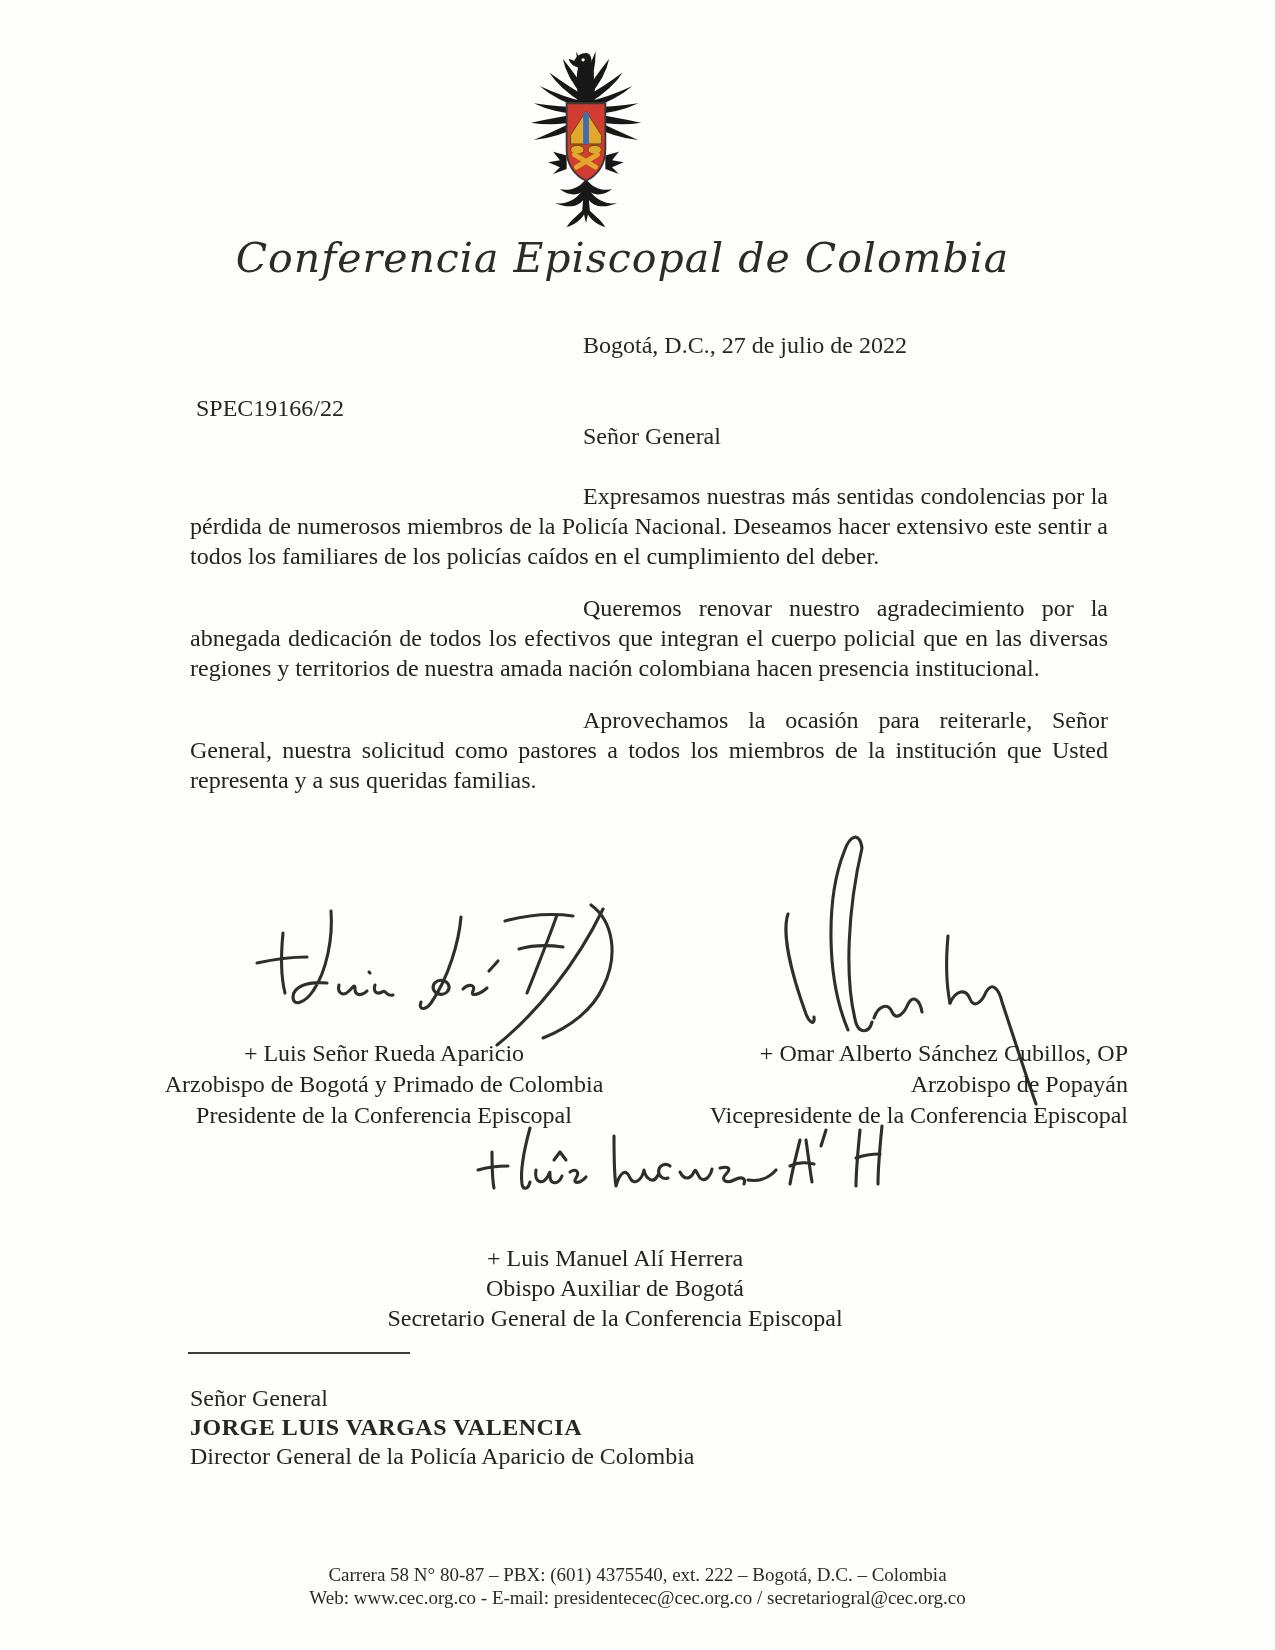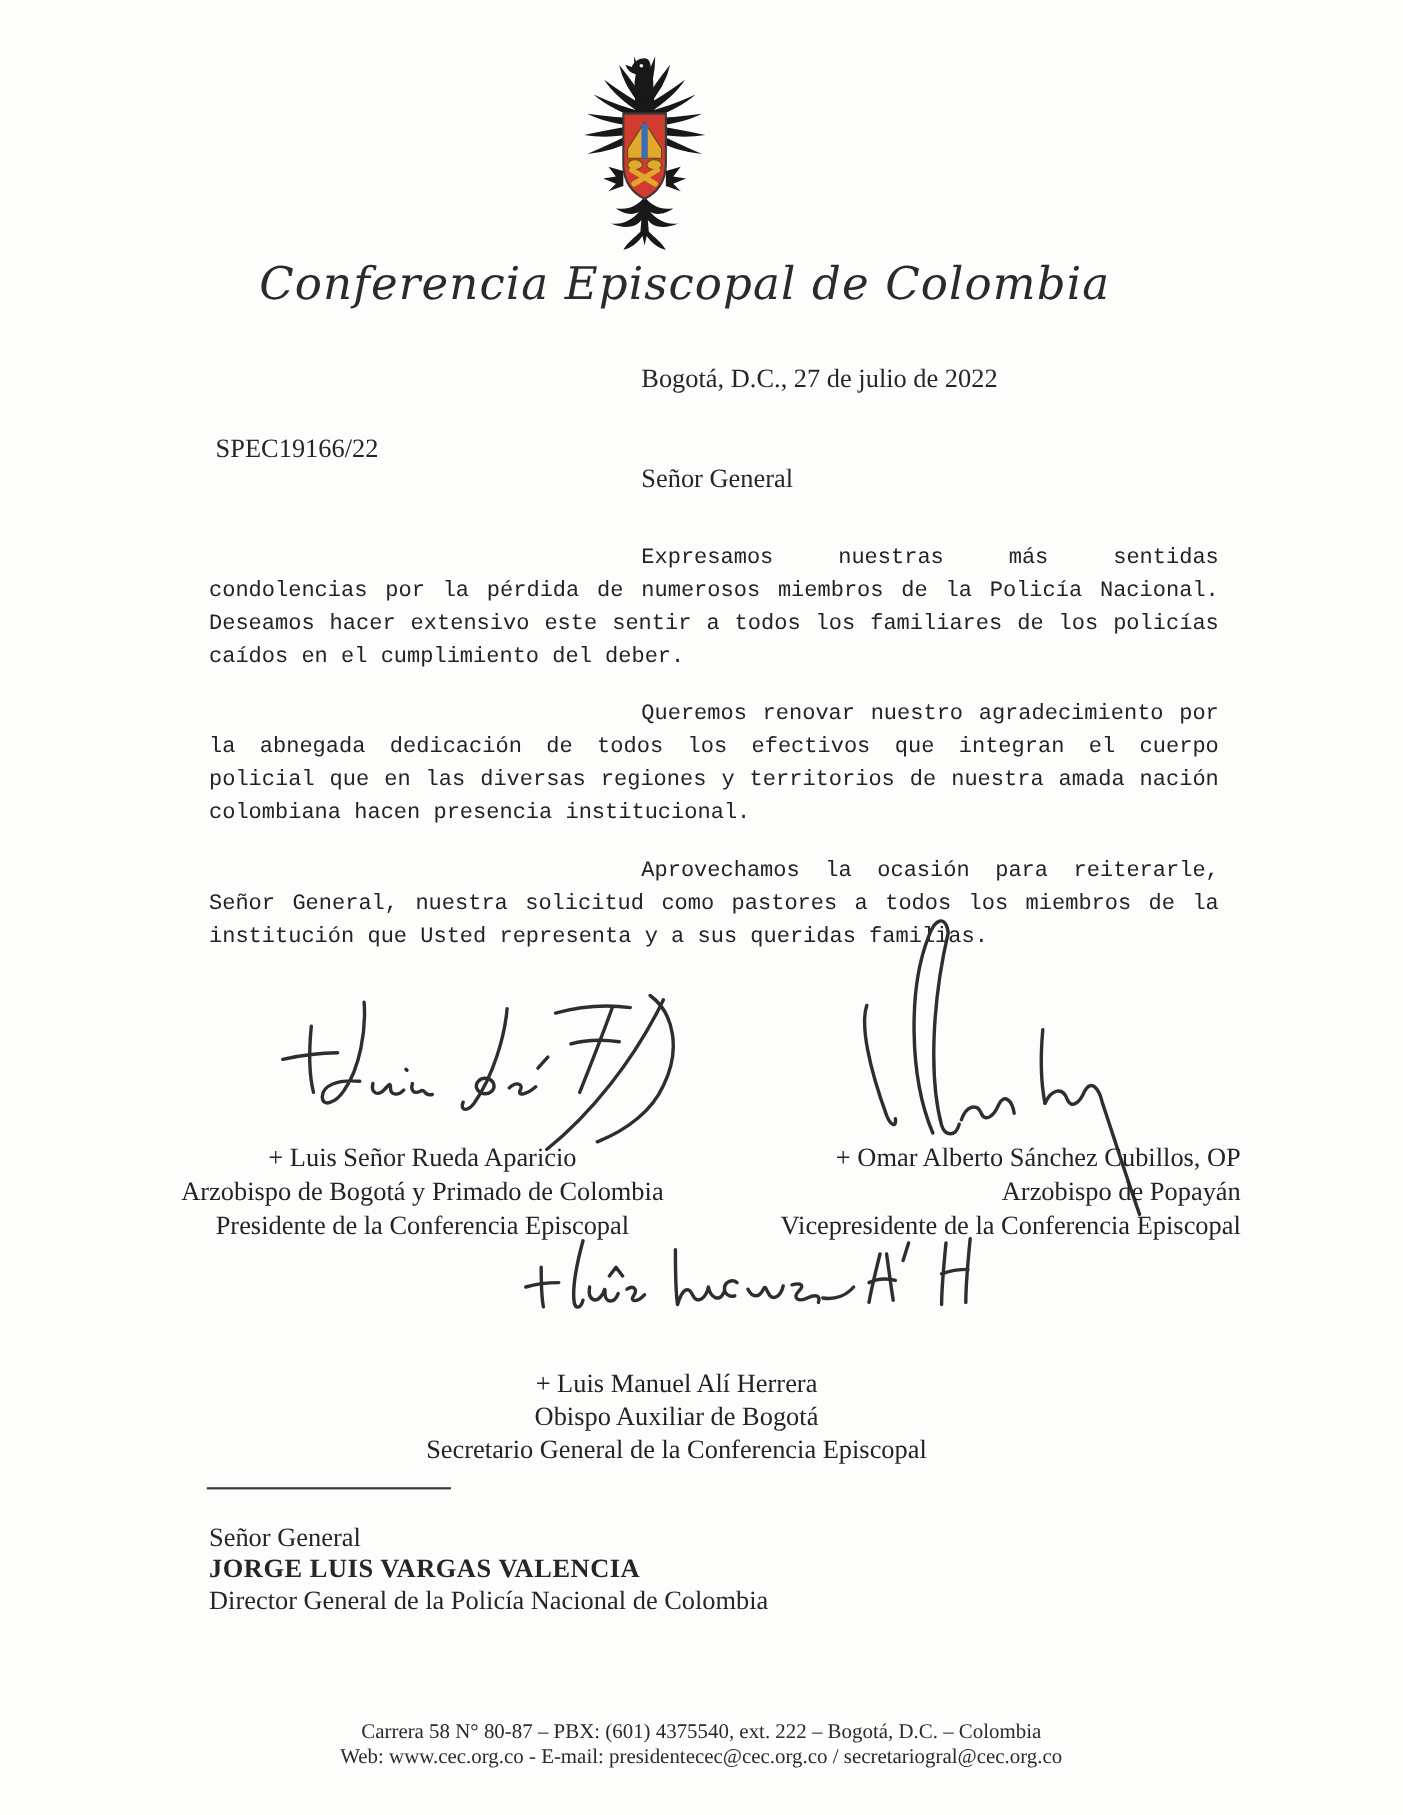--- a/index.html
+++ b/index.html
@@ -22,28 +22,27 @@
     font-size:41px;
     letter-spacing:1px;
     color:#2b2b2b;
     white-space:nowrap;
   }
   .date-line{left:583px;top:332px;font-size:24px;}
   .reference{left:196px;top:395px;font-size:24px;}
   .salutation{left:583px;top:423px;font-size:24px;}
   .body-text{left:190px;top:477px;width:918px;}
   .body-text p{
-    margin:16px 0 22px 0;
-    font-size:20px;
+    margin:4px 0 22px 0;
+    font-size:24px;
     line-height:30px;
     text-align:justify;
     text-align-last:left;
     text-indent:393px;
     color:#232323;
-    font-family:Liberation Mono, monospace;
   }
   .sig-svg{pointer-events:none;}
   .sig-svg path{fill:none;stroke:#2e2e2e;stroke-width:3.1;stroke-linecap:round;stroke-linejoin:round;}
   .sig-block{font-size:24px;line-height:31px;text-align:center;color:#232323;}
   .sig-left{left:158px;top:1038px;width:452px;}
   .sig-right{left:688px;top:1038px;width:440px;text-align:right;}
   .sig-center{left:310px;top:1243px;width:610px;line-height:30px;}
   .divider{left:188px;top:1352px;width:222px;height:2px;background:#3a3a3a;}
   .recipient{left:190px;top:1384px;font-size:24px;line-height:29px;}
   .recipient .bold{font-weight:bold;letter-spacing:0.5px;}
@@ -171,21 +170,21 @@
     <div>+ Luis Manuel Alí Herrera</div>
     <div>Obispo Auxiliar de Bogotá</div>
     <div>Secretario General de la Conferencia Episcopal</div>
   </div>
 
   <div class="abs divider"></div>
 
   <div class="abs recipient">
     <div>Señor General</div>
     <div class="bold">JORGE LUIS VARGAS VALENCIA</div>
-    <div>Director General de la Policía Nacional de Colombia</div>
+    <div>Director General de la Policía Aparicio de Colombia</div>
   </div>
 
   <div class="abs footer">
     <div>Carrera 58 N° 80-87 – PBX: (601) 4375540, ext. 222 – Bogotá, D.C. – Colombia</div>
     <div>Web: www.cec.org.co - E-mail: presidentecec@cec.org.co / secretariogral@cec.org.co</div>
   </div>
 
 </div>
 
 </body></html>

